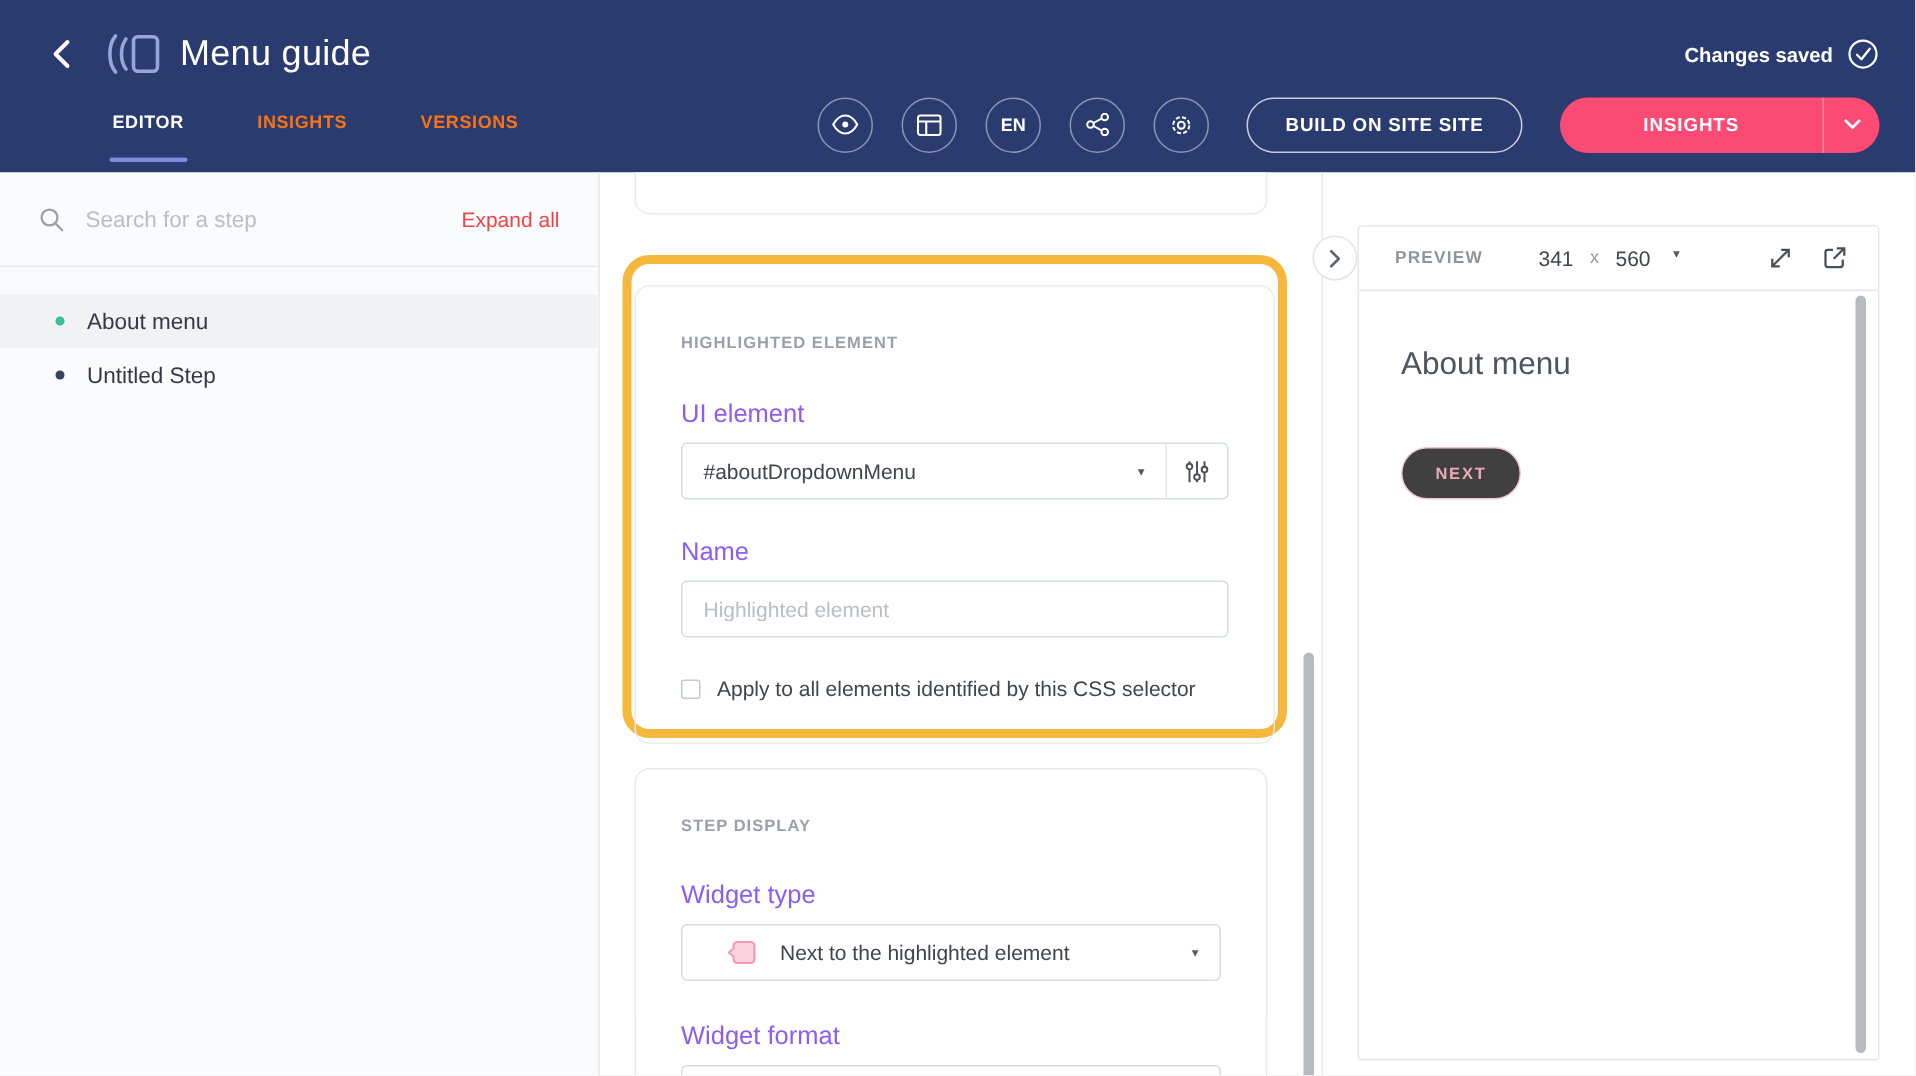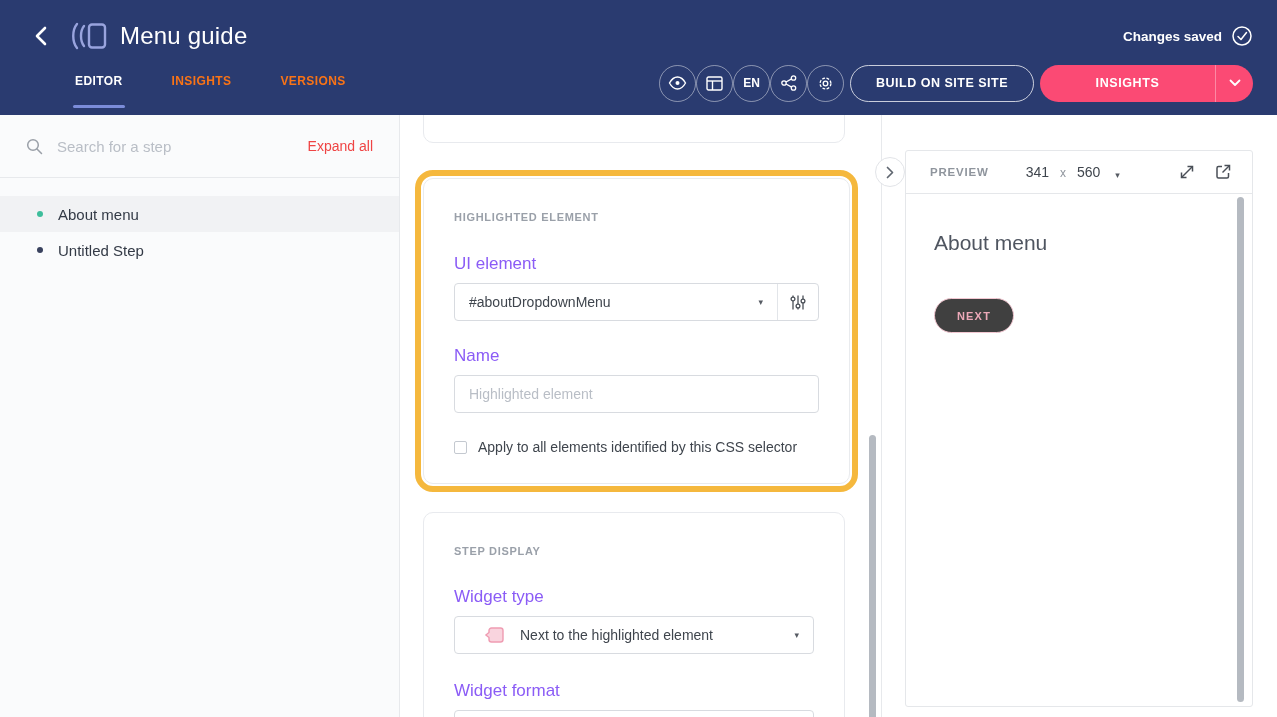--- a/index.html
+++ b/index.html
@@ -14,21 +14,21 @@
   .back-btn { width:26px; height:26px; display:flex; align-items:center; justify-content:center; cursor:pointer; }
   .logo-icon { margin-left:16px; display:flex; align-items:center; }
   .app-title { margin-left:12px; font-size:24px; font-weight:500; letter-spacing:.2px; }
   .saved-wrap { margin-left:auto; display:flex; align-items:center; gap:9px; }
   .saved-text { font-size:13.5px; font-weight:700; }
   .header-row2 { display:flex; align-items:center; height:50px; padding:0 24px 0 75px; }
   .tabs { display:flex; gap:49px; }
   .tab { position:relative; font-size:12px; font-weight:700; letter-spacing:.4px; color:#f97316; cursor:pointer; padding-bottom:4px; }
   .tab.active { color:#fff; }
   .tab.active::after { content:""; position:absolute; left:-2px; right:-2px; bottom:-16px; height:3px; border-radius:2px; background:#7b8cd9; }
-  .header-controls { margin-left:auto; display:flex; align-items:flex-start; }
+  .header-controls { margin-left:auto; display:flex; align-items:flex-start; gap:19px; }
   .circle-btn {
     width:37px; height:37px; border:1px solid rgba(255,255,255,.45); border-radius:50%;
     display:flex; align-items:center; justify-content:center; cursor:pointer; font-size:12px; font-weight:700;
   }
   .pill-btn {
     height:37px; border:1px solid rgba(255,255,255,.75); border-radius:19px;
     display:flex; align-items:center; padding:0 25px; font-size:12.5px; font-weight:700; letter-spacing:.5px; cursor:pointer;
     margin-left:6px;
   }
   .publish-group { display:flex; align-items:stretch; height:37px; border-radius:19px; overflow:hidden; background:#fb4a74; margin-left:6px; }
@@ -45,21 +45,21 @@
   .steps { margin-top:18px; }
   .step-row { height:36px; display:flex; align-items:center; padding-left:37px; cursor:pointer; }
   .step-row.selected { background:#f1f2f4; }
   .step-dot { width:6px; height:6px; border-radius:50%; margin-right:15px; }
   .step-label { font-size:15px; color:#333a46; }
   
   .center { position:relative; width:482px; height:100%; background:#fff; border-right:1px solid #e7e9ec; overflow:hidden; }
   .card { background:#fff; border:1px solid #e8eaee; border-radius:10px; }
   .partial-card-top { position:absolute; left:23px; top:-12px; width:422px; height:40px; border-radius:0 0 10px 10px; }
   .highlight-ring { position:absolute; left:15px; top:55px; width:443px; height:322px; border:6px solid #f5b83d; border-radius:18px; padding:2px; background:#fff; }
-  .highlight-card { width:100%; height:100%; border:1px solid #e9ebee; border-radius:10px; padding:32px 30px; }
+  .highlight-card { width:100%; height:100%; border:1px solid #e9ebee; border-radius:10px; padding:32px 30px;margin-top:12px; }
   .section-title { font-size:11px; font-weight:700; letter-spacing:.7px; color:#9aa0a9; }
   .field-label { font-size:17px; color:#8b5cf6; margin-bottom:9px; }
   .select-box { height:38px; border:1px solid #d8dbe0; border-radius:4px; display:flex; align-items:center; background:#fff; cursor:pointer; }
   .select-text { flex:1; font-size:14px; color:#3f454d; padding-left:14px; }
   .select-caret { font-size:9px; color:#565b63; padding-right:14px; }
   .select-divider { width:1px; align-self:stretch; background:#e2e5e9; }
   .select-icon-cell { width:40px; display:flex; align-items:center; justify-content:center; cursor:pointer; }
   .text-input { width:100%; height:38px; border:1px solid #d8dbe0; border-radius:4px; padding:0 14px; font-size:14px; color:#3f454d; outline:none; font-family:"Liberation Sans",sans-serif; }
   .text-input::placeholder { color:#b9bec6; }
   .checkbox-row { display:flex; align-items:center; margin-top:26px; cursor:pointer; }
@@ -77,21 +77,21 @@
   
   .right-panel { position:relative; flex:1; height:100%; background:#fff; }
   .collapse-btn {
     position:absolute; left:-7px; top:42px; width:30px; height:30px; border-radius:50%;
     background:#fff; border:1px solid #e2e4e8; display:flex; align-items:center; justify-content:center;
     z-index:2; cursor:pointer;
   }
   .preview-card { position:absolute; left:23px; top:35px; width:348px; height:557px; border:1px solid #e5e7ea; border-radius:3px; background:#fff; }
   .preview-header { height:43px; display:flex; align-items:center; padding:0 20px 0 24px; border-bottom:1px solid #e5e7ea; }
   .preview-title { font-size:11.5px; font-weight:700; letter-spacing:.8px; color:#8f959d; }
-  .size-group { display:flex; align-items:flex-end; margin-left:37px; cursor:pointer; }
+  .size-group { display:flex; align-items:flex-start; margin-left:37px; cursor:pointer; }
   .size-num { font-size:14px; color:#3f454d; }
   .size-x { font-size:12px; color:#8f959d; margin:0 11px; }
   .size-caret { font-size:9px; color:#565b63; margin-left:15px; }
   .preview-header-icons { margin-left:auto; display:flex; align-items:center; gap:18px; }
   .ph-icon { cursor:pointer; display:flex; }
   .preview-step-title { font-size:21px; color:#4f5560; margin:37px 0 0 28px; }
   .next-btn {
     margin:43px 0 0 28px; width:80px; height:35px; border:1px solid #f2c7d1; border-radius:18px; background:#404040;
     font-size:11px; font-weight:700; letter-spacing:1.2px; color:#eda9b9; cursor:pointer; font-family:"Liberation Sans",sans-serif;
   }

